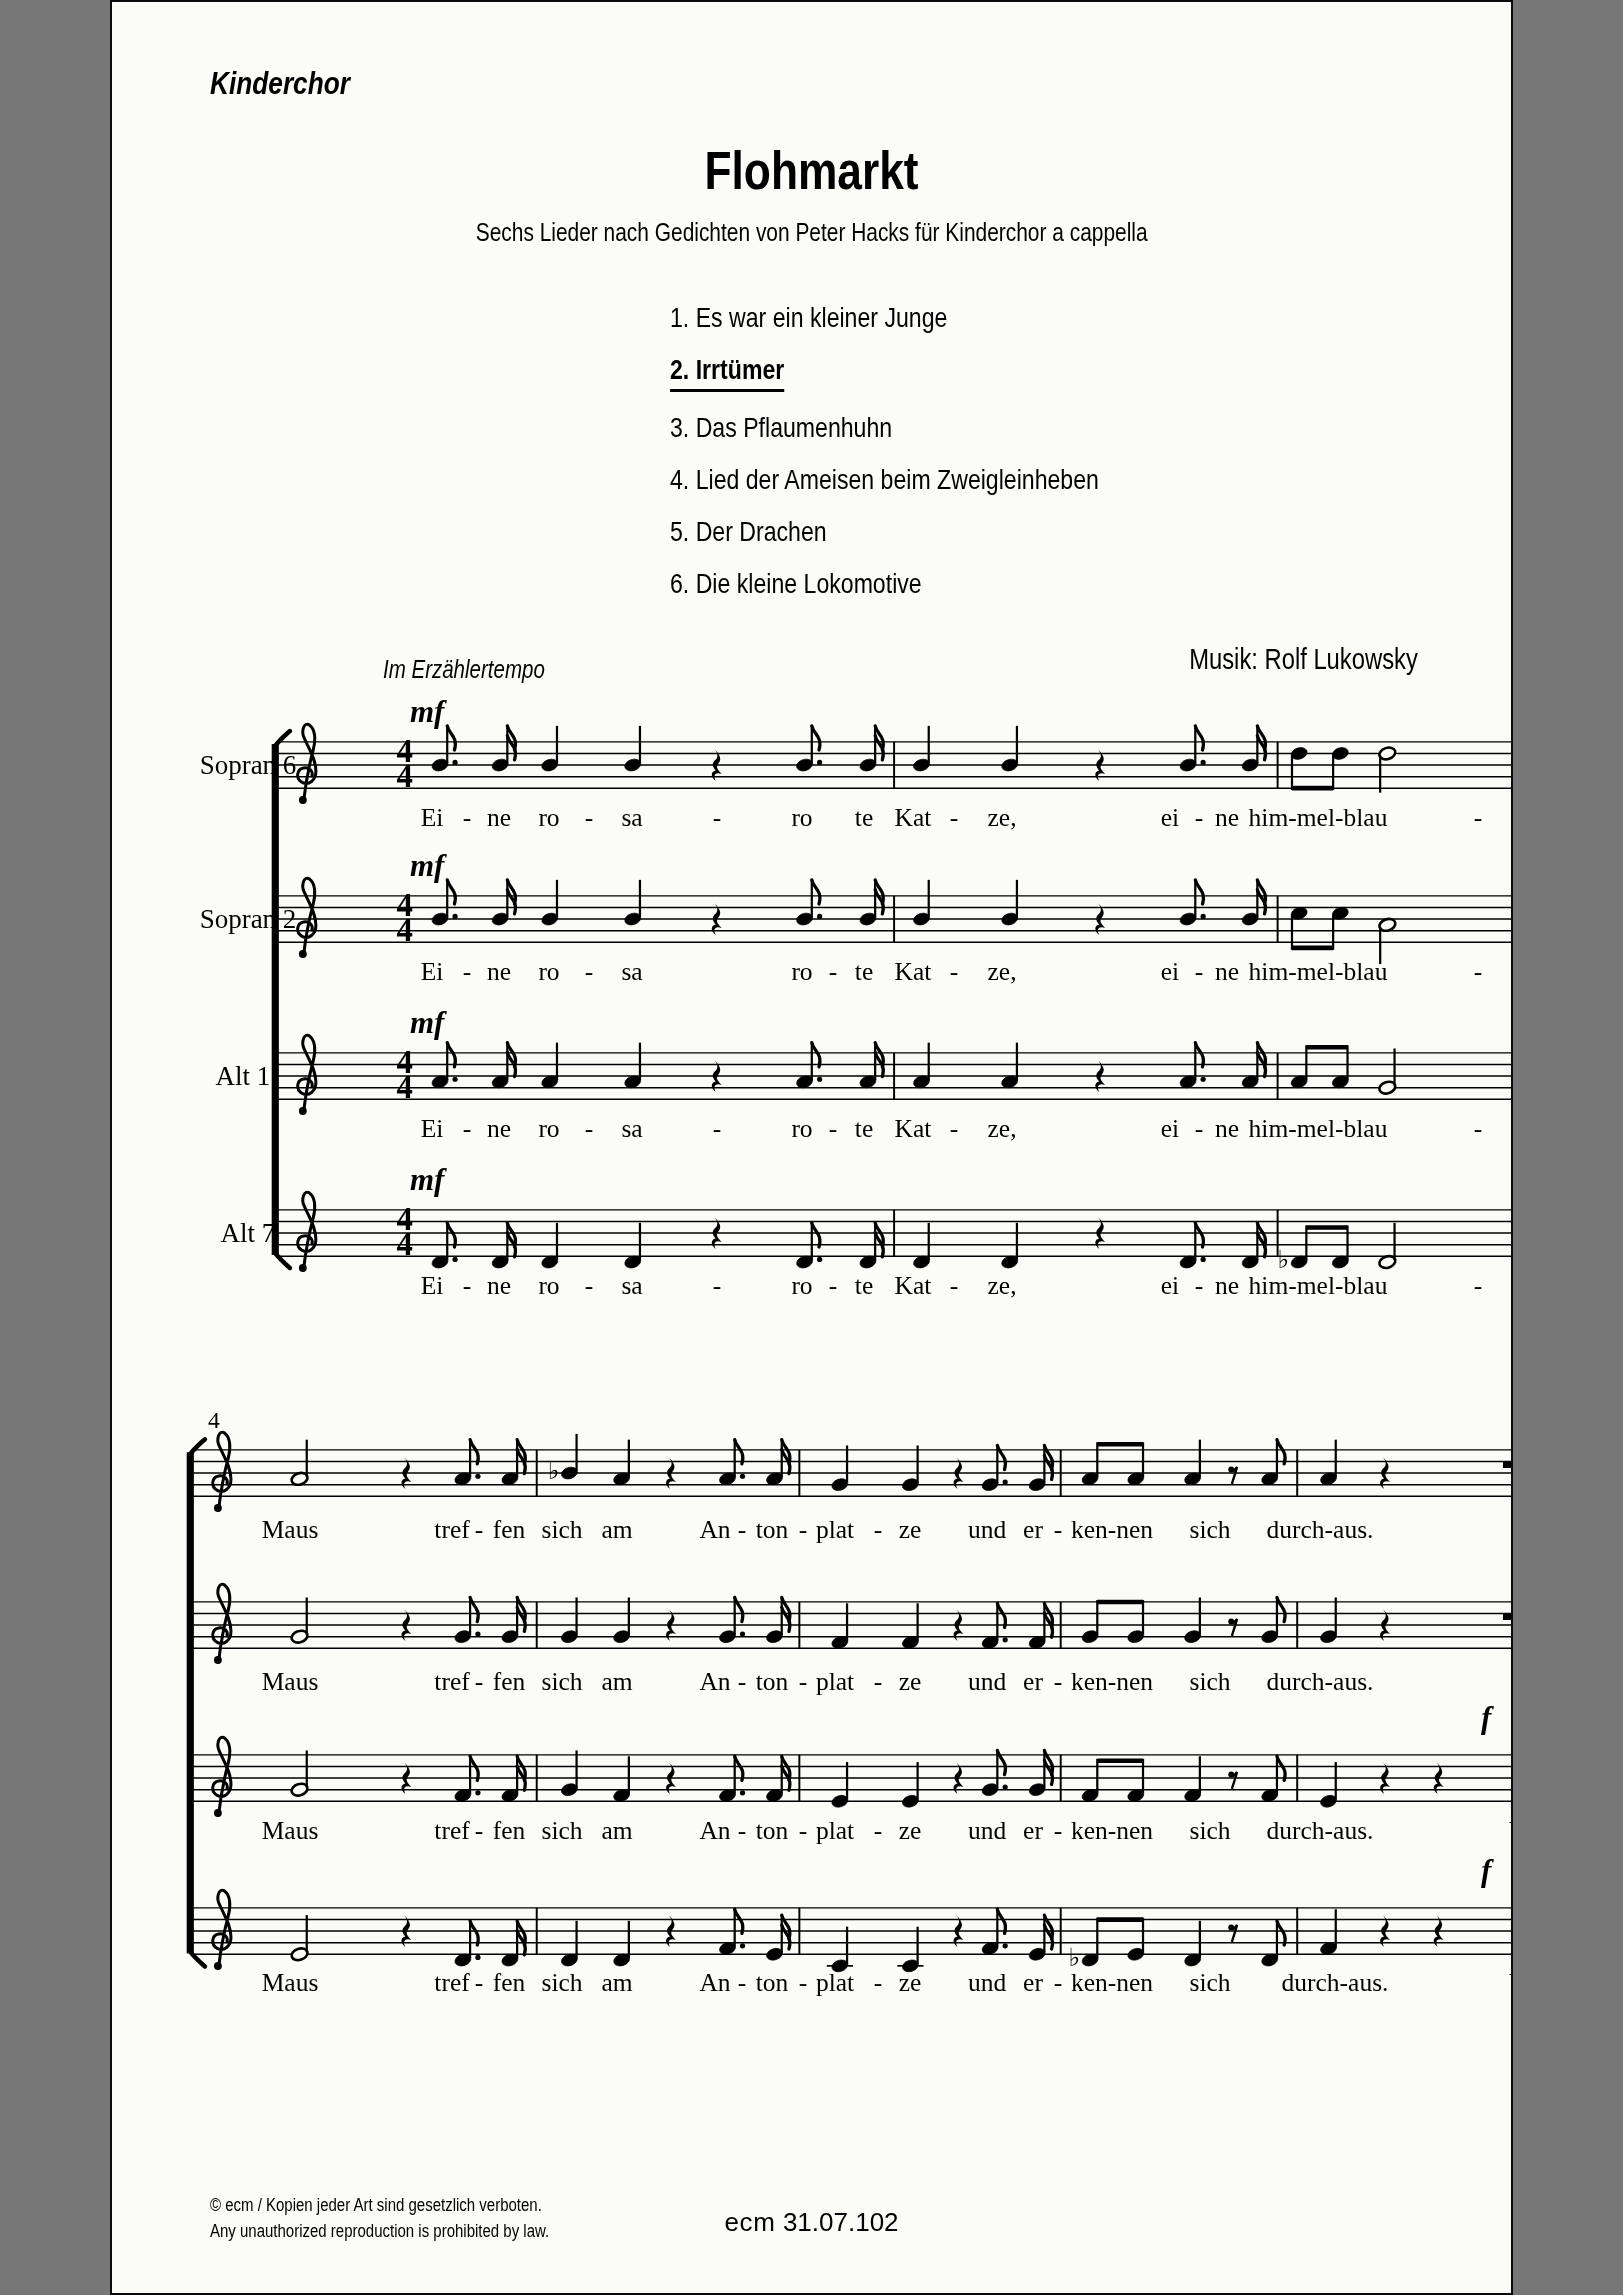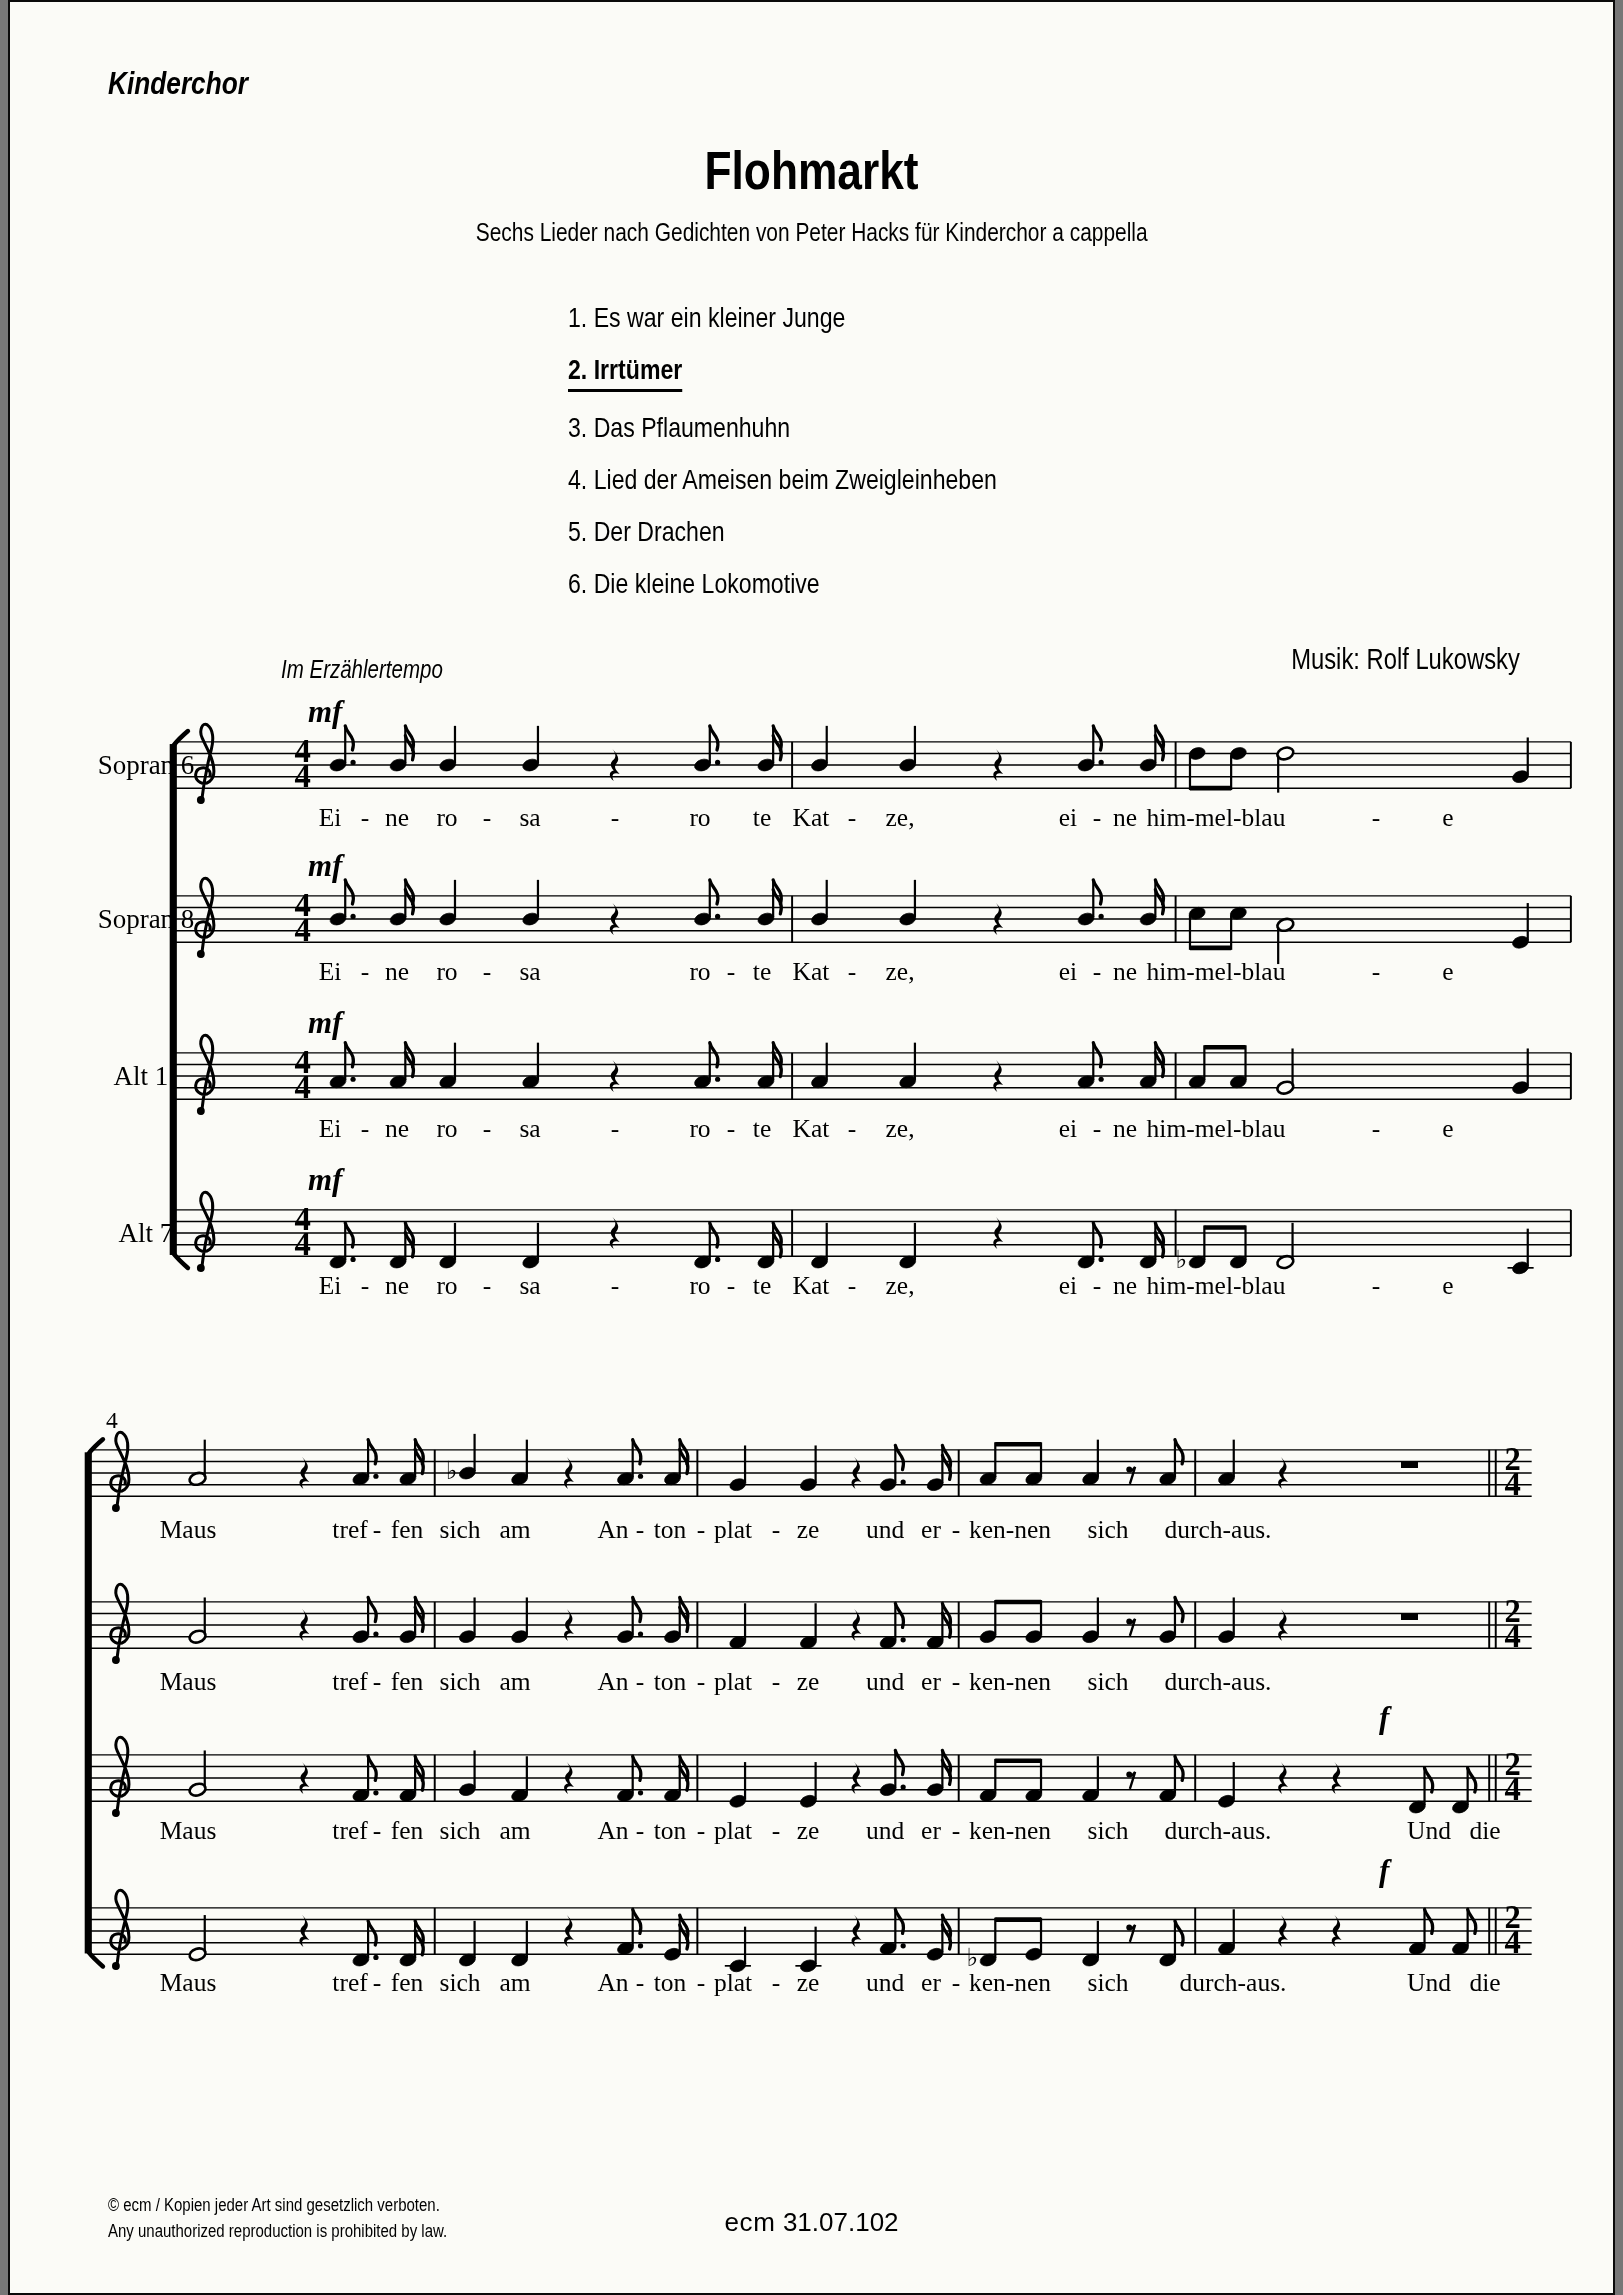--- a/index.html
+++ b/index.html
@@ -1,17 +1,17 @@
 <!DOCTYPE html>
 <html style="font-size:10.5px"><head>
 <meta charset="utf-8">
 <style>
   html,body{margin:0;padding:0;background:#777;}
   .page{
-    position:relative;width:1607px;height:2295px;margin:0 auto;
+    position:relative;width:1403px;height:2295px;margin:0 auto;
     background:#fbfbf7;border:2px solid #0a0a0a;box-sizing:border-box;
     font-family:"Liberation Sans",sans-serif;color:#000;overflow:hidden;
   }
   .cx{display:inline-block;transform:scaleX(0.82);transform-origin:left center;white-space:nowrap;}
   .cxc{transform-origin:center center;}
   .cxr{transform-origin:right center;}
   .kinderchor{position:absolute;left:98px;top:63px;font-size:32px;font-weight:bold;font-style:italic;}
   .title{position:absolute;left:0;right:0;top:137px;text-align:center;font-size:54px;font-weight:bold;}
   .subtitle{position:absolute;left:0;right:0;top:216px;text-align:center;font-size:25.5px;}
   .song-list{position:absolute;left:558px;top:300px;font-size:27.5px;}
@@ -187,21 +187,21 @@
         <ellipse cx="0" cy="0" rx="12.5" ry="8.6" transform="translate(1878,26.625) rotate(-18)" fill="#000" stroke="#000" stroke-width="1"></ellipse>
         <ellipse cx="0" cy="0" rx="12.5" ry="8.6" transform="translate(1950,44.375) rotate(-18)" fill="#fbfbf7" stroke="#000" stroke-width="4"></ellipse>
         <line x1="1939" y1="47.375" x2="1939" y2="104.375" stroke="#000" stroke-width="3.4"></line>
         <ellipse cx="0" cy="0" rx="12.5" ry="8.6" transform="translate(2310,71) rotate(-18)" fill="#000" stroke="#000" stroke-width="1"></ellipse>
         <line x1="2321" y1="68" x2="2321" y2="11" stroke="#000" stroke-width="3.4"></line>
         <line x1="2387" y1="0" x2="2387" y2="71" stroke="#000" stroke-width="3"></line>
         <line x1="1804" y1="29.625" x2="1804" y2="82.625" stroke="#000" stroke-width="3.4"></line>
         <line x1="1867" y1="29.625" x2="1867" y2="82.625" stroke="#000" stroke-width="3.4"></line>
         <line x1="1804" y1="79.625" x2="1867" y2="79.625" stroke="#000" stroke-width="7"></line>
       </svg>
-      <span class="voice-label" style="left: 136px; top: 902px;">Sopran 8</span>
+      <span class="voice-label" style="left: 136px; top: 902px;">Sopran 2</span>
       <span class="dyn" style="left: 298px; top: 846px;">mf</span>
       <div>
         <span class="lyric" style="left: 320px; top: 955px;">Ei</span>
         <span class="lyric" style="left: 355px; top: 955px;">-</span>
         <span class="lyric" style="left: 387px; top: 955px;">ne</span>
         <span class="lyric" style="left: 437px; top: 955px;">ro</span>
         <span class="lyric" style="left: 477px; top: 955px;">-</span>
         <span class="lyric" style="left: 520px; top: 955px;">sa</span>
         <span class="lyric" style="left: 690px; top: 955px;">ro</span>
         <span class="lyric" style="left: 721px; top: 955px;">-</span>

